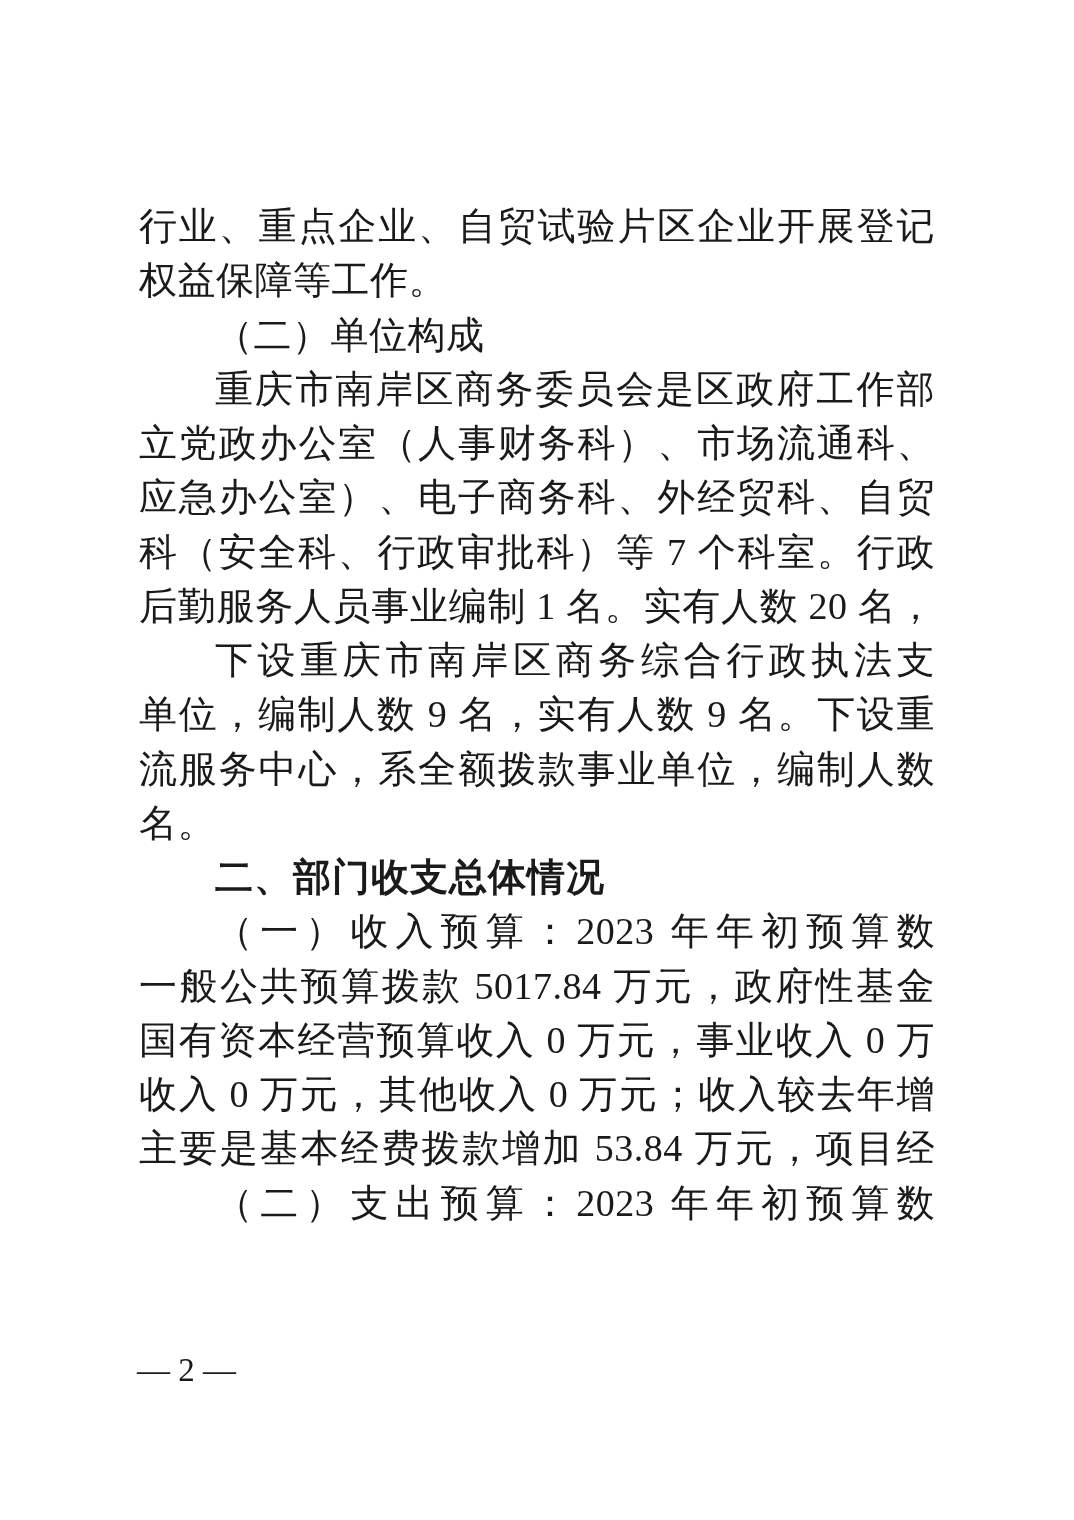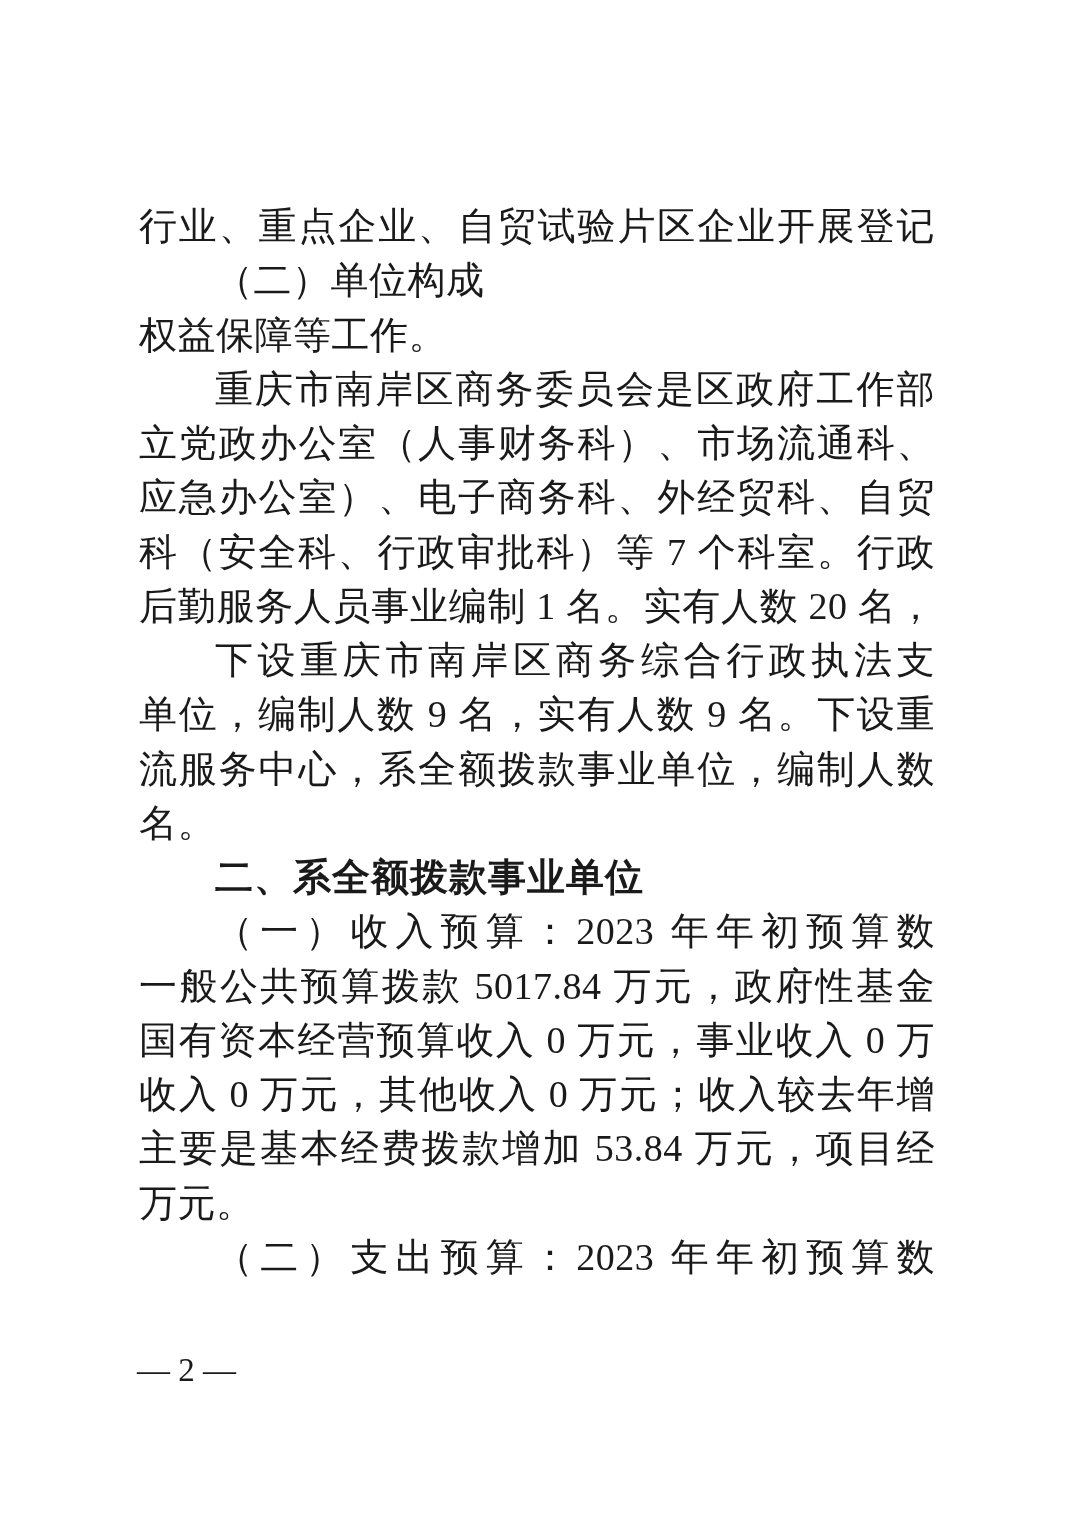--- a/index.html
+++ b/index.html
@@ -51,34 +51,33 @@
     font-family: "Liberation Serif", "DejaVu Serif", serif;
     color: #1a1a1a;
   }
 </style>
 </head>
 <body>
 
 <div class="page">
   <div class="content" id="doc-body">
       <div class="line justify">行业、重点企业、自贸试验片区企业开展登记注册、日常管理、</div>
+      <div class="line">权益保障等工作。</div>
       <div class="line indent">（二）单位构成</div>
-      <div class="line">权益保障等工作。</div>
       <div class="line justify indent">重庆市南岸区商务委员会是区政府工作部门，为正处级。设</div>
       <div class="line justify">立党政办公室（人事财务科）、市场流通科、运行调节科（保供</div>
       <div class="line justify">应急办公室）、电子商务科、外经贸科、自贸建设科、综合商务</div>
       <div class="line justify">科（安全科、行政审批科）等 7 个科室。行政编制 18 名，机关</div>
       <div class="line justify">后勤服务人员事业编制 1 名。实有人数 20 名，其中：机关后勤</div>
       <div class="line justify indent">下设重庆市南岸区商务综合行政执法支队，系全额拨款事业</div>
       <div class="line justify">单位，编制人数 9 名，实有人数 9 名。下设重庆市南岸区口岸物</div>
       <div class="line justify">流服务中心，系全额拨款事业单位，编制人数 5 名，实有人数 2</div>
       <div class="line">名。</div>
-      <div class="line heading indent">二、系全额拨款事业单位</div>
+      <div class="line heading indent">二、部门收支总体情况</div>
       <div class="line justify indent">（一）收入预算：2023 年年初预算数 5017.84 万元，其中：</div>
       <div class="line justify">一般公共预算拨款 5017.84 万元，政府性基金预算拨款 0 万元，</div>
       <div class="line justify">国有资本经营预算收入 0 万元，事业收入 0 万元，事业单位经营</div>
       <div class="line justify">收入 0 万元，其他收入 0 万元；收入较去年增加 1702.77 万元，</div>
       <div class="line justify">主要是基本经费拨款增加 53.84 万元，项目经费拨款增加 1648.93</div>
-      <div class="line">万元。</div>
       <div class="line justify indent">（二）支出预算：2023 年年初预算数 5017.84 万元，其中：</div>
     </div>
   <div class="footer">— 2 —</div>
 </div>
 
 </body></html>

